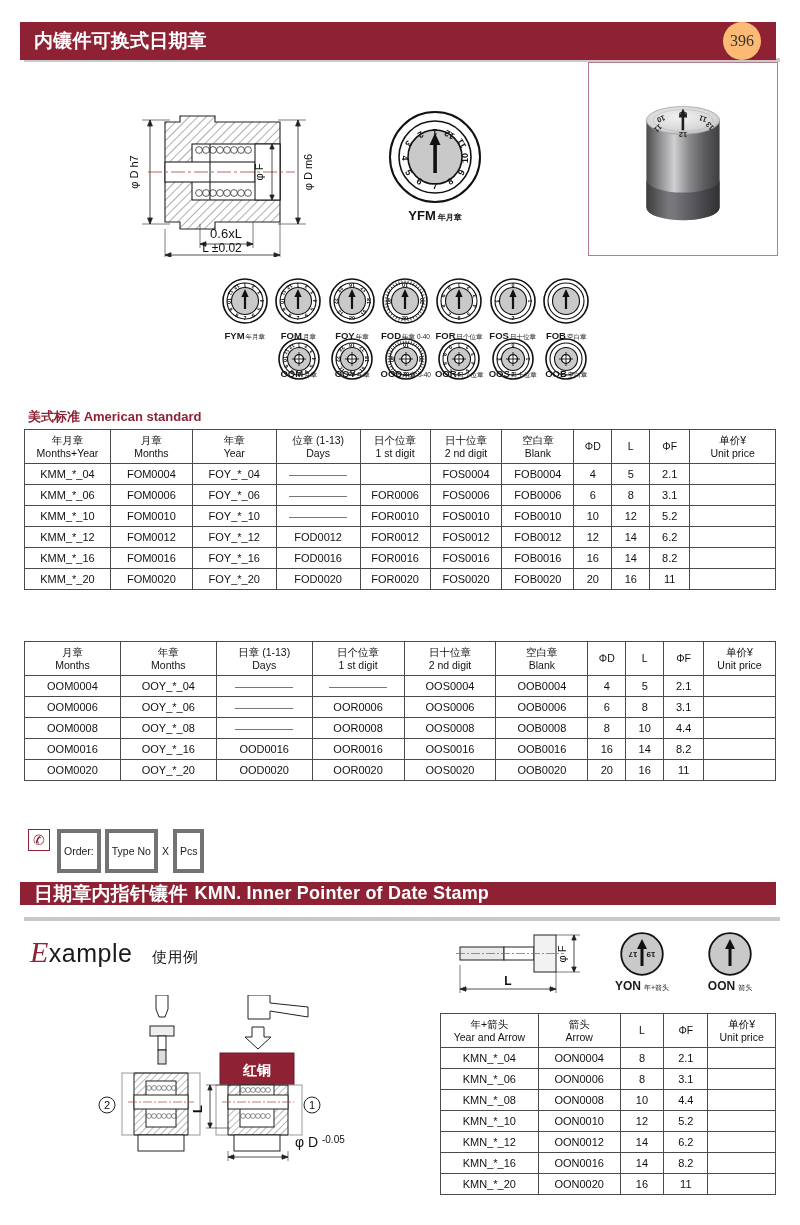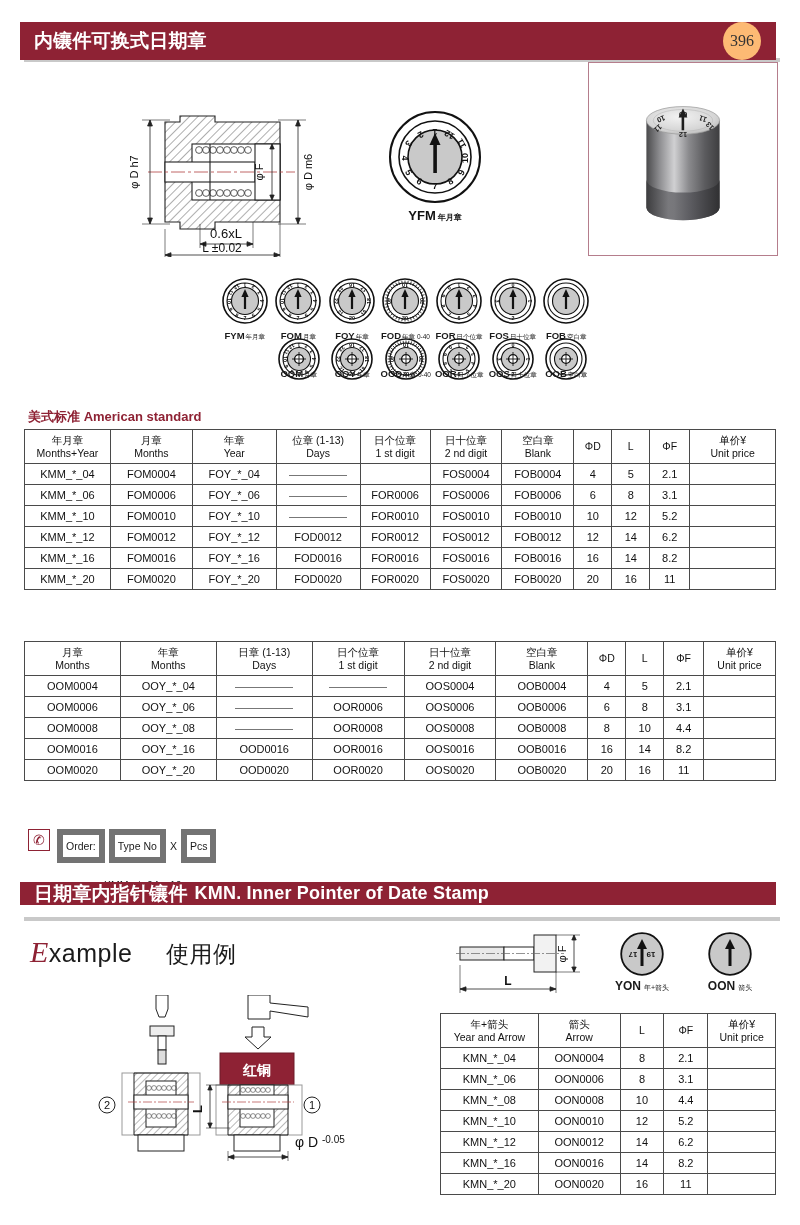--- a/index.html
+++ b/index.html
@@ -47,21 +47,21 @@
     background: #fff;
     overflow: hidden;
   }
   .photo-inner { position:absolute; inset:0; }
 
   
   .spec { position: absolute; font-size: 11.5px; line-height: 15px; }
   .std { position:absolute; font-size:13px; font-weight:bold; color:#8e2234; }
   .example-title { position:absolute; font-size:25px; letter-spacing:.5px; }
   .example-title .e { color:#8e2234; font-style:italic; font-family:"Liberation Serif", serif; font-size:30px; }
-  .example-title .cn { font-size:23px; margin-left:26px; }
+  .example-title .cn { font-size:15px; margin-left:12px; }
 
   
   table.dt {
     position: absolute;
     border-collapse: collapse;
     font-size: 11px;
     background: #fff;
   }
   table.dt th, table.dt td {
     border: 1px solid #4a4a4a;
@@ -83,21 +83,21 @@
 
   
   .order-note { position:absolute; display:flex; align-items:flex-start; }
   .phone-box {
     width: 22px; height: 22px; border:1px solid #8e2234;
     display:flex; align-items:center; justify-content:center;
     color:#8e2234; font-size:14px; line-height:1;
   }
   .order-lines { margin-left:7px; font-size:10.5px; }
   .order-line1 { display:flex; align-items:center; gap:4px; }
-  .order-line1 span.bx { border:6px solid #737373; padding:5px 3px; }
+  .order-line1 span.bx { border:4px solid #737373; padding:12px 3px; }
   .order-line2 { text-align:center; margin-top:16px; padding-left:12px; }
 
   
   .svgbox { position:absolute; }
 </style>
 </head>
 <body>
 
 <div class="page">
 

